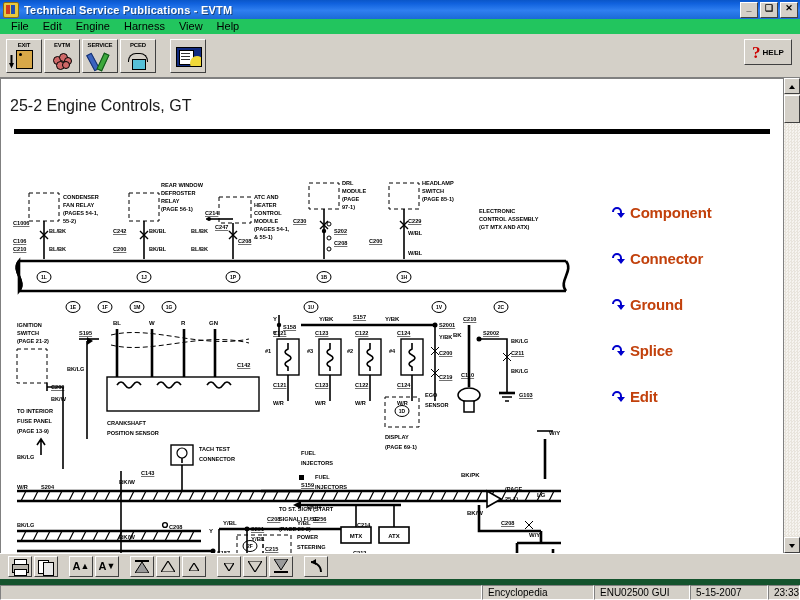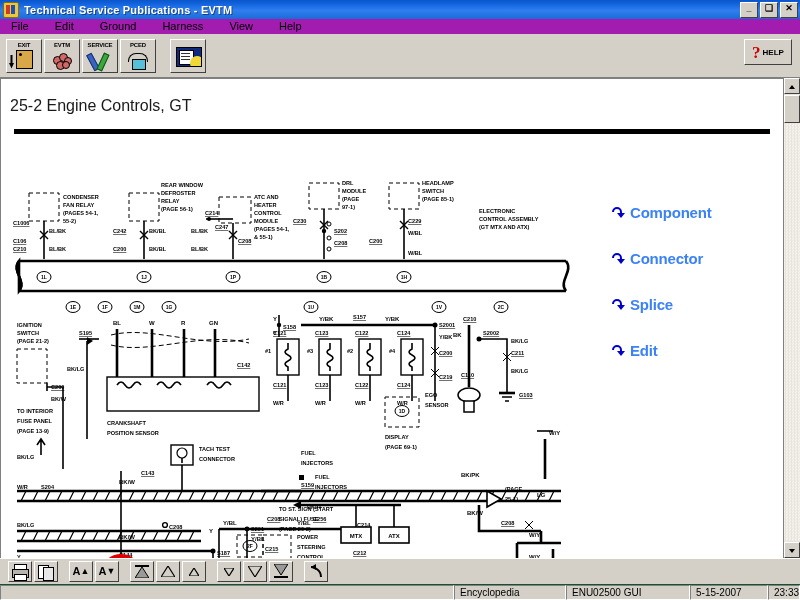--- a/index.html
+++ b/index.html
@@ -34,22 +34,22 @@
   .winbtn{
     width:16px;height:14px;background:#d4d0c8;
     border:1px solid #fff;border-right-color:#404040;border-bottom-color:#404040;
     color:#000;font-size:9px;font-weight:bold;line-height:12px;text-align:center;
     font-family:"Liberation Sans",sans-serif;cursor:default;position:relative;
   }
   .winbtn span{position:relative;top:-1px;}
 
   
   .menubar{
-    height:15px;flex:0 0 15px;background:#a21caf;
-    display:flex;align-items:center;padding-left:4px;gap:12px;
+    height:15px;flex:0 0 15px;background:#22c55e;
+    display:flex;align-items:center;padding-left:4px;gap:0;
     font-size:11px;color:#000;
   }
   .menubar .mi{padding:0 7px;line-height:15px;white-space:nowrap;cursor:default;}
 
   
   .toolbar{
     height:43px;flex:0 0 43px;background:#d4d0c8;position:relative;
     display:flex;align-items:center;padding-left:6px;gap:2px;
     border-bottom:1px solid #808080;
   }
@@ -129,21 +129,21 @@
     white-space:nowrap;
   }
   .hrule{position:absolute;left:13px;right:13px;top:50px;height:5px;background:#000;}
 
   
   .legend{position:absolute;right:8px;top:110px;width:165px;}
   .lgi{display:flex;align-items:center;gap:4px;height:46px;}
   .lgi .arw{
     width:16px;height:14px;flex:0 0 16px;position:relative;
   }
-  .lgi .lbl{font-size:15px;font-weight:bold;color:#3b82f6;white-space:nowrap;letter-spacing:-.2px;text-align:center;}
+  .lgi .lbl{font-size:15px;font-weight:bold;color:#c2410c;white-space:nowrap;letter-spacing:-.2px;text-align:center;}
 
   
   .diagram{position:absolute;left:0;top:60px;width:620px;height:480px;}
   .diagram svg{display:block;}
 
   
   .btoolbar{
     height:25px;flex:0 0 25px;background:#d4d0c8;
     display:flex;align-items:center;gap:2px;padding-left:8px;
     border-top:1px solid #fff;
@@ -161,29 +161,29 @@
   .pr-top{position:absolute;left:5px;top:2px;width:11px;height:5px;background:#fff;border:1px solid #000;}
   .pr-out{position:absolute;left:5px;top:12px;width:11px;height:5px;background:#fff;border:1px solid #000;}
   
   .cp-a{position:absolute;left:3px;top:3px;width:9px;height:12px;background:#fff;border:1px solid #000;}
   .cp-b{position:absolute;left:8px;top:5px;width:9px;height:12px;background:#e8e8e8;border:1px solid #000;}
   .bar{position:absolute;left:4px;width:14px;height:2px;background:#000;}
 
   
   .statusbar{
     height:15px;flex:0 0 15px;background:#d4d0c8;display:flex;align-items:stretch;
-    border-top:1px solid #14532d;font-size:10px;color:#000;
+    border-top:6px solid #14532d;font-size:10px;color:#000;
   }
   .statusbar .cell{
     border:1px solid #fff;border-top-color:#808080;border-left-color:#808080;
     box-sizing:border-box;display:flex;align-items:center;padding-left:5px;white-space:nowrap;overflow:hidden;
   }
   .st-spacer{flex:1 1 auto;border:none;}
   .st-enc{width:112px;}
-  .st-gui{width:124px;}
+  .st-gui{width:96px;}
   .st-date{width:78px;}
   .st-time{width:32px;}
 </style>
 </head>
 <body>
 
 <div class="app">
 
   <div class="titlebar">
     <div class="appicon"></div>
@@ -191,21 +191,21 @@
     <div class="winbtns">
       <div class="winbtn"><span>_</span></div>
       <div class="winbtn"><span>❑</span></div>
       <div class="winbtn"><span>✕</span></div>
     </div>
   </div>
 
   <div class="menubar">
     <div class="mi">File</div>
     <div class="mi">Edit</div>
-    <div class="mi">Ground</div>
+    <div class="mi">Engine</div>
     <div class="mi">Harness</div>
     <div class="mi">View</div>
     <div class="mi">Help</div>
   </div>
 
   <div class="toolbar">
 
     <div class="tbtn">
       <div class="cap">EXIT</div>
       <div class="gfx">
@@ -282,20 +282,28 @@
           </div>
           <div class="lbl">Component</div>
         </div>
         <div class="lgi">
           <div class="arw">
             <svg width="16" height="14" viewBox="0 0 16 14">
                 <path d="M2 7a5 5 0 0 1 10 0v1h3l-4 5-4-5h3V7a3 3 0 0 0-6 0z" fill="#0000cc"></path>
               </svg>
           </div>
           <div class="lbl">Connector</div>
+        </div>
+        <div class="lgi">
+          <div class="arw">
+            <svg width="16" height="14" viewBox="0 0 16 14">
+                <path d="M2 7a5 5 0 0 1 10 0v1h3l-4 5-4-5h3V7a3 3 0 0 0-6 0z" fill="#0000cc"></path>
+              </svg>
+          </div>
+          <div class="lbl">Ground</div>
         </div>
         <div class="lgi">
           <div class="arw">
             <svg width="16" height="14" viewBox="0 0 16 14">
                 <path d="M2 7a5 5 0 0 1 10 0v1h3l-4 5-4-5h3V7a3 3 0 0 0-6 0z" fill="#0000cc"></path>
               </svg>
           </div>
           <div class="lbl">Splice</div>
         </div>
         <div class="lgi">

